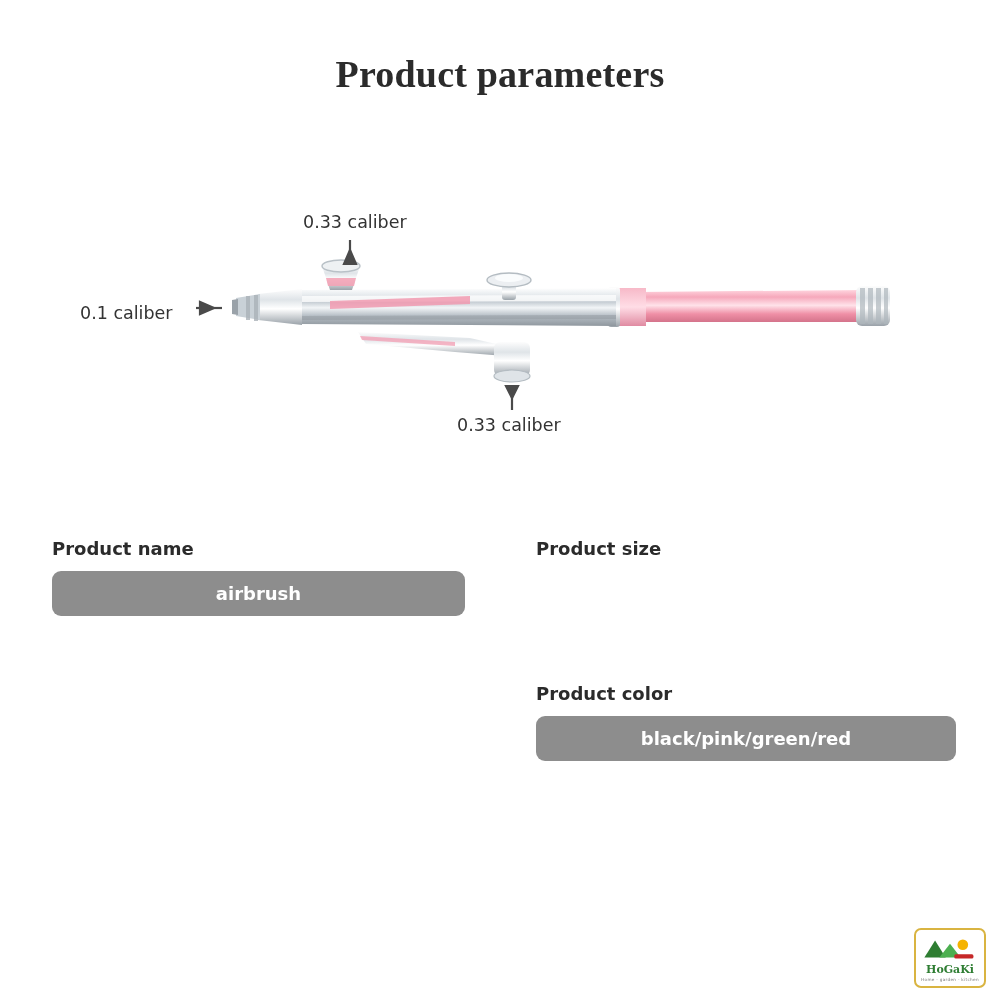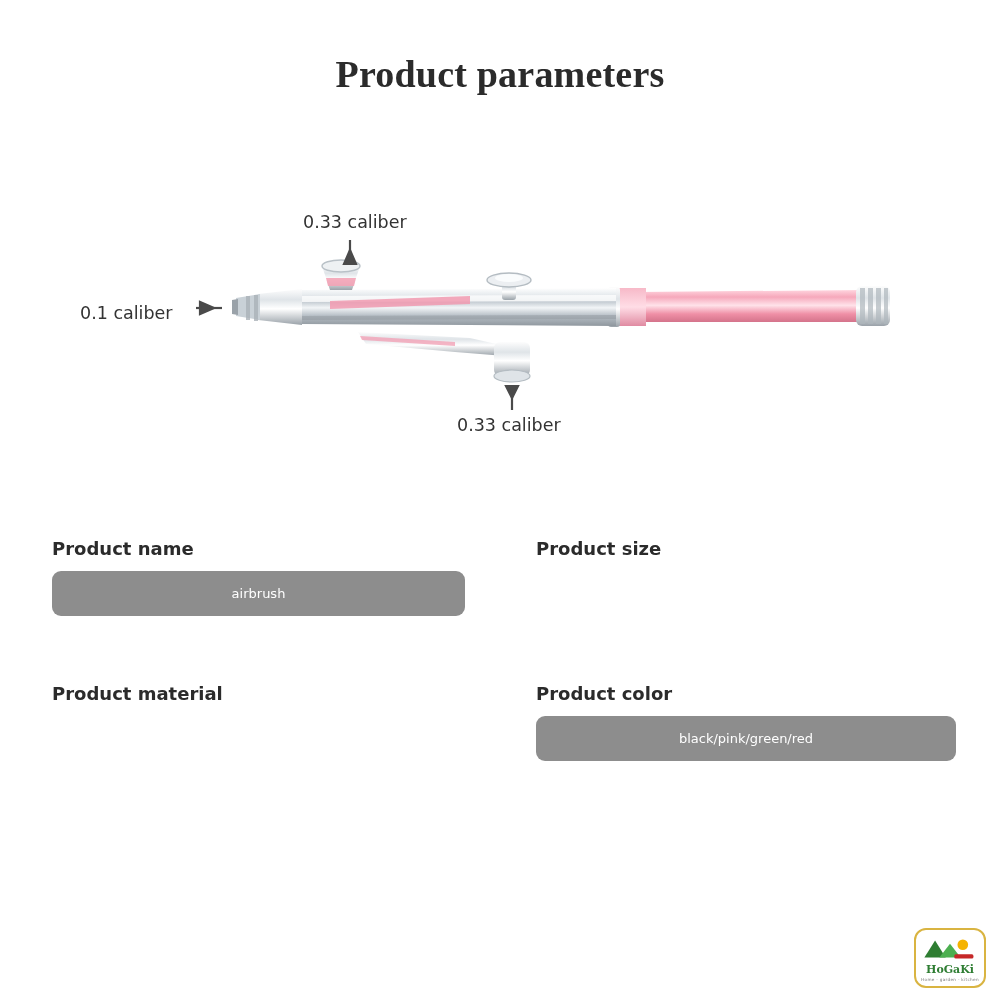--- a/index.html
+++ b/index.html
@@ -42,33 +42,34 @@
 
   .spec-label{
     font-size:18px;font-weight:bold;color:#2b2b2b;
     margin-bottom:12px;white-space:nowrap;
   }
   .spec-value{
     background:#8d8d8d;color:#ffffff;
     border-radius:9px;
     height:45px;line-height:45px;
     text-align:center;
-    font-size:13px;
+    font-size:18px;
     overflow:hidden;
     white-space:nowrap;
+    font-weight:bold;
   }
   .v-wide{width:413px;}
   .v-wide2{width:420px;}
 
   
   .logo{
     position:absolute;right:14px;bottom:12px;
     width:68px;height:56px;
     border:2px solid #d9b441;
-    border-radius:12px;
+    border-radius:7px;
     background:#ffffff;
     display:flex;flex-direction:column;align-items:center;justify-content:center;
   }
   .logo-badge{position:relative;width:64px;height:30px;}
   .logo-text{
     font-size:11px;font-weight:bold;color:#2e7d32;
     font-family:"DejaVu Serif","Liberation Serif",serif;
     line-height:1;
   }
   .logo-sub{
@@ -177,21 +178,20 @@
     <div class="col col-left row1">
       <div class="spec-label">Product name</div>
       <div class="spec-value v-wide">airbrush</div>
     </div>
 
     <div class="col col-right row1">
       <div class="spec-label">Product size</div>
     </div>
 
     <div class="col col-left row2">
-      <div class="spec-label">Product material</div>
     </div>
 
     <div class="col col-right row2">
       <div class="spec-label">Product color</div>
       <div class="spec-value v-wide2">black/pink/green/red</div>
     </div>
   </div>
 
   <div class="logo">
     <svg class="logo-badge" width="60" height="28" viewBox="0 0 60 28">

